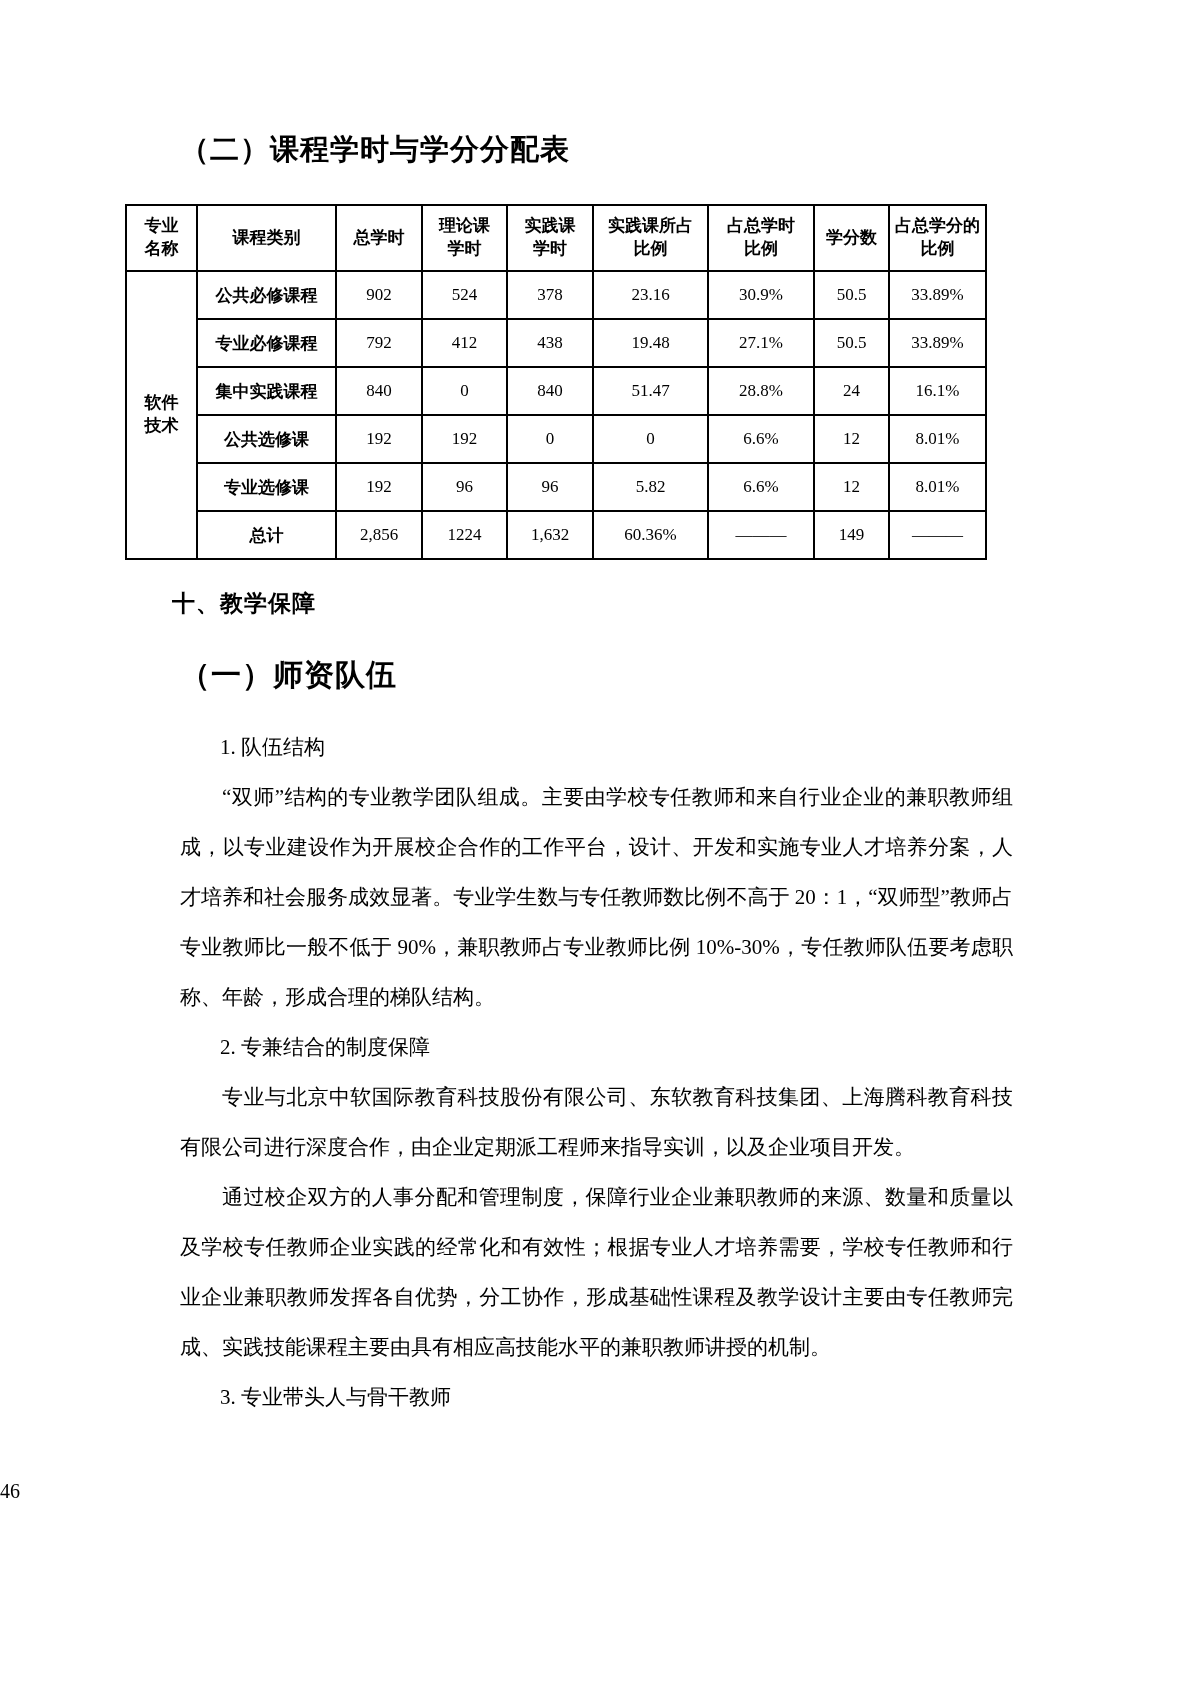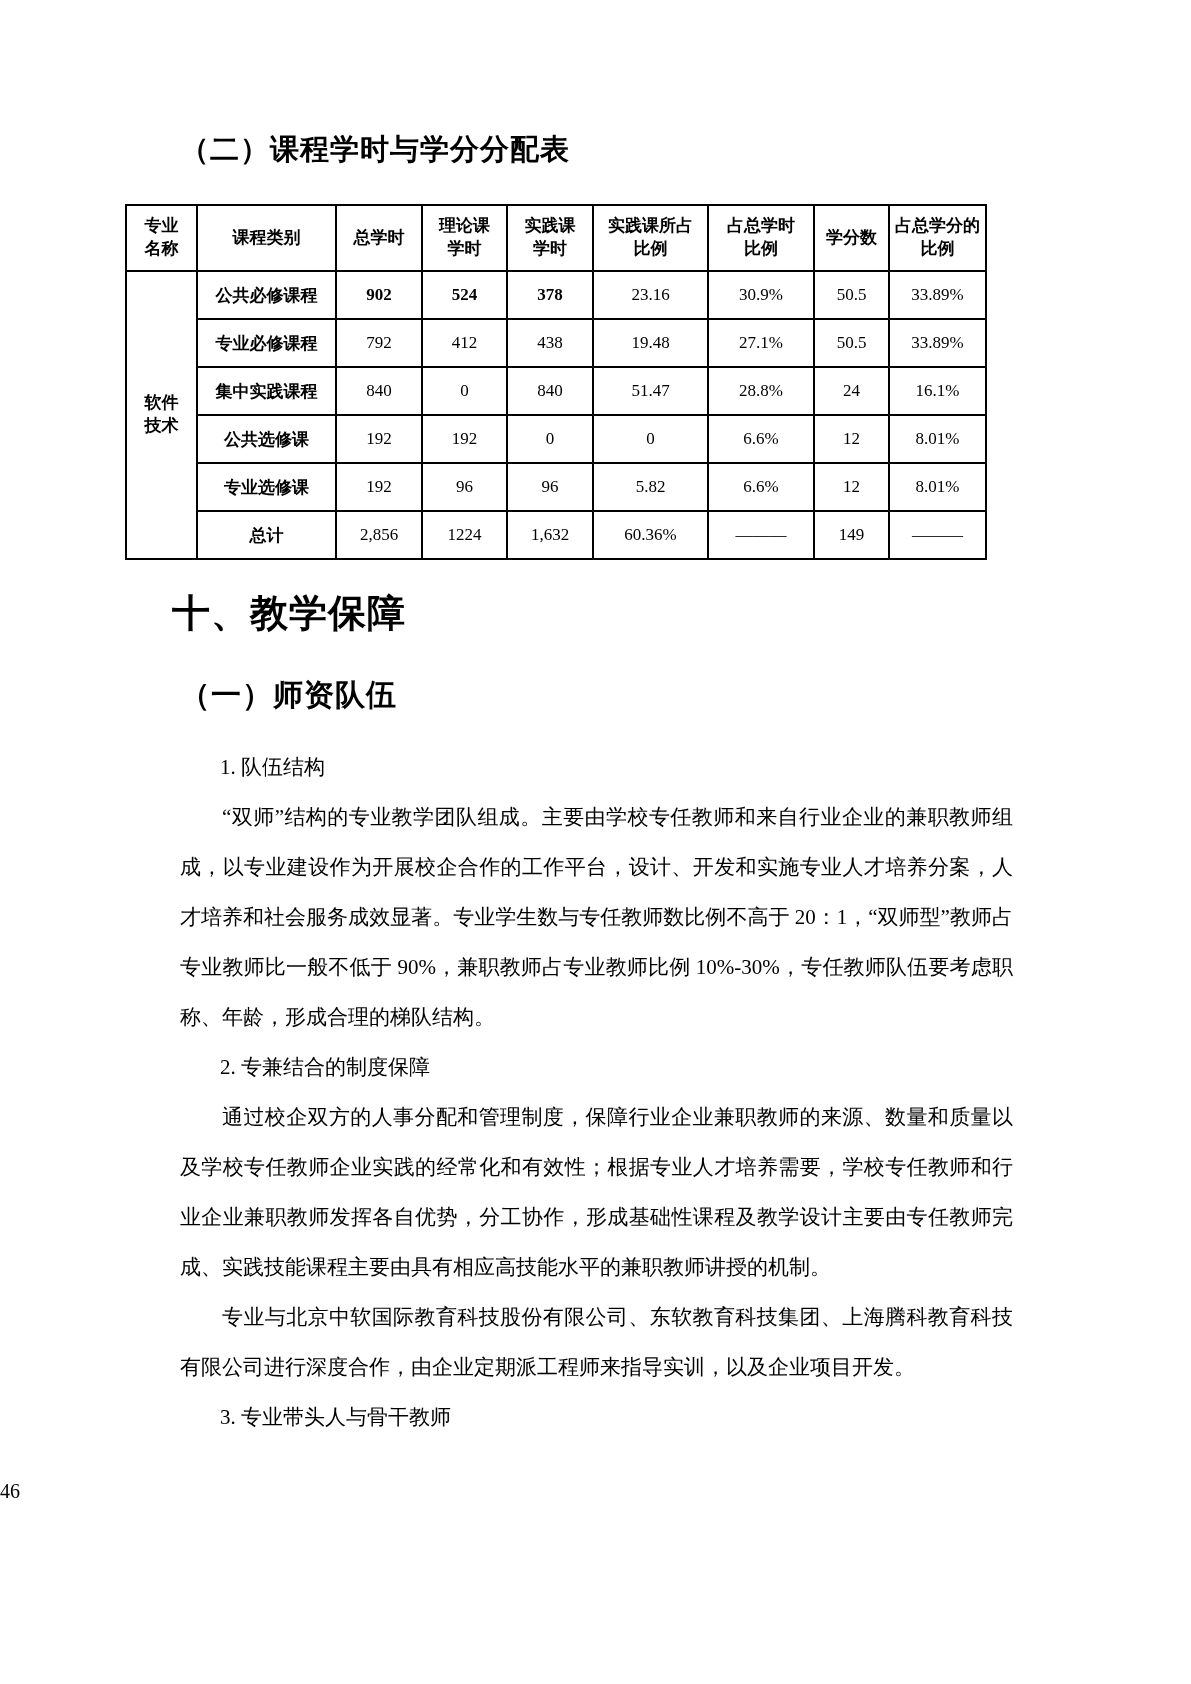--- a/index.html
+++ b/index.html
@@ -22,27 +22,27 @@
     padding:2px 3px; overflow:hidden;
   }
   .course-table th { font-weight:bold; height:60px; line-height:1.35; }
   .course-table td { height:42px; }
   .hw { display:inline-block; line-height:1.35; }
   .w2 { width:2em; }
   .w3 { width:3em; }
   .w4 { width:4em; }
   .w5 { width:5em; }
   .cat  { font-weight:bold; }
-  .bold { font-weight:bold; }
+  .bold { font-weight:normal; }
   .major-cell { font-weight:bold; }
 
   .h-main {
     margin:28px 0 0 172px;
     font-family:"Liberation Sans", sans-serif;
-    font-size:38px; font-weight:bold; letter-spacing:1px;
+    font-size:23px; font-weight:bold; letter-spacing:1px;
   }
   .h-sub {
     margin:36px 0 0 180px;
     font-family:"Liberation Sans", sans-serif;
     font-size:30px; font-weight:bold; letter-spacing:1px;
   }
 
   .body-block { width:833px; margin:26px 0 0 180px; font-size:21px; line-height:50px; }
   .num-item { margin:0; text-indent:40px; }
   .para { margin:0; text-indent:2em; text-align:justify; text-justify:inter-ideograph; }
@@ -150,20 +150,20 @@
   </table>
 
   <h2 class="h-main">十、教学保障</h2>
 
   <h3 class="h-sub">（一）师资队伍</h3>
 
   <div class="body-block">
     <p class="num-item">1. 队伍结构</p>
     <p class="para">“双师”结构的专业教学团队组成。主要由学校专任教师和来自行业企业的兼职教师组成，以专业建设作为开展校企合作的工作平台，设计、开发和实施专业人才培养分案，人才培养和社会服务成效显著。专业学生数与专任教师数比例不高于 20：1，“双师型”教师占专业教师比一般不低于 90%，兼职教师占专业教师比例 10%-30%，专任教师队伍要考虑职称、年龄，形成合理的梯队结构。</p>
     <p class="num-item">2. 专兼结合的制度保障</p>
+    <p class="para">专业与北京中软国际教育科技股份有限公司、东软教育科技集团、上海腾科教育科技有限公司进行深度合作，由企业定期派工程师来指导实训，以及企业项目开发。</p>
     <p class="para">通过校企双方的人事分配和管理制度，保障行业企业兼职教师的来源、数量和质量以及学校专任教师企业实践的经常化和有效性；根据专业人才培养需要，学校专任教师和行业企业兼职教师发挥各自优势，分工协作，形成基础性课程及教学设计主要由专任教师完成、实践技能课程主要由具有相应高技能水平的兼职教师讲授的机制。</p>
-    <p class="para">专业与北京中软国际教育科技股份有限公司、东软教育科技集团、上海腾科教育科技有限公司进行深度合作，由企业定期派工程师来指导实训，以及企业项目开发。</p>
     <p class="num-item">3. 专业带头人与骨干教师</p>
   </div>
 
   <div class="page-num">46</div>
 
 </div>
 
 </body></html>

